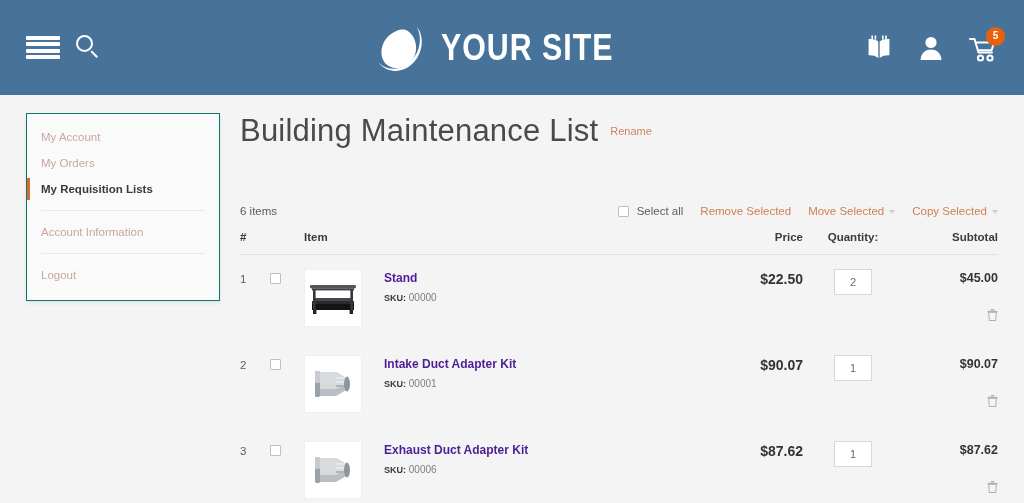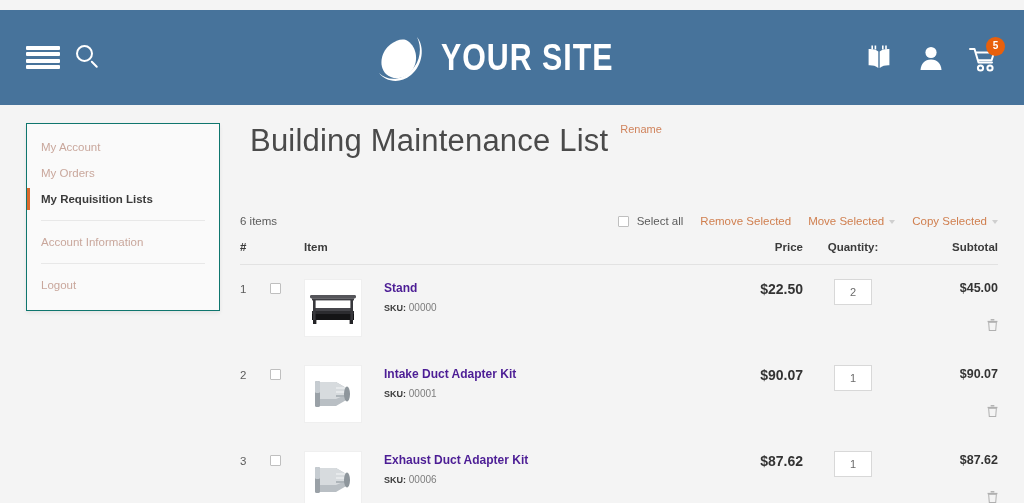--- a/index.html
+++ b/index.html
@@ -11,21 +11,20 @@
   }
 
   
   #header {
     position: relative;
     height: 95px;
     background: #47739b;
     display: flex;
     align-items: center;
     padding: 0 26px;
-    margin-top: 10px;
   }
   #header-left { display: flex; align-items: center; gap: 16px; }
   .hamburger {
     width: 34px; height: 24px;
     display: flex; flex-direction: column; justify-content: space-between;
     cursor: pointer;
   }
   .hamburger span { display: block; height: 4px; background: #ffffff; border-radius: 1px; }
   .search-icon { width: 26px; height: 26px; position: relative; cursor: pointer; }
   .search-icon .ring {
@@ -93,21 +92,21 @@
   }
   .nav-item.active { color: #3b3b3b; font-weight: bold; }
   .nav-item.active::before {
     content: ""; position: absolute; left: 0; top: 2px; bottom: 2px;
     width: 3px; background: #d9682b;
   }
   .nav-sep { height: 1px; background: #e8e8e8; margin: 8px 14px; }
 
   
   #main { flex: 1; padding-left: 20px; min-width: 0; }
-  #title-row { display: flex; align-items: flex-start; gap: 12px; margin-left: 10px; }
+  #title-row { display: flex; align-items: center; gap: 12px; }
   #page-title {
     font-size: 31px;
     color: #4a4a4a;
     font-weight: normal;
     letter-spacing: .2px;
   }
   #rename-link { font-size: 11px; color: #d0835c; cursor: pointer; }
 
   #toolbar {
     display: flex; align-items: flex-start; justify-content: space-between;

